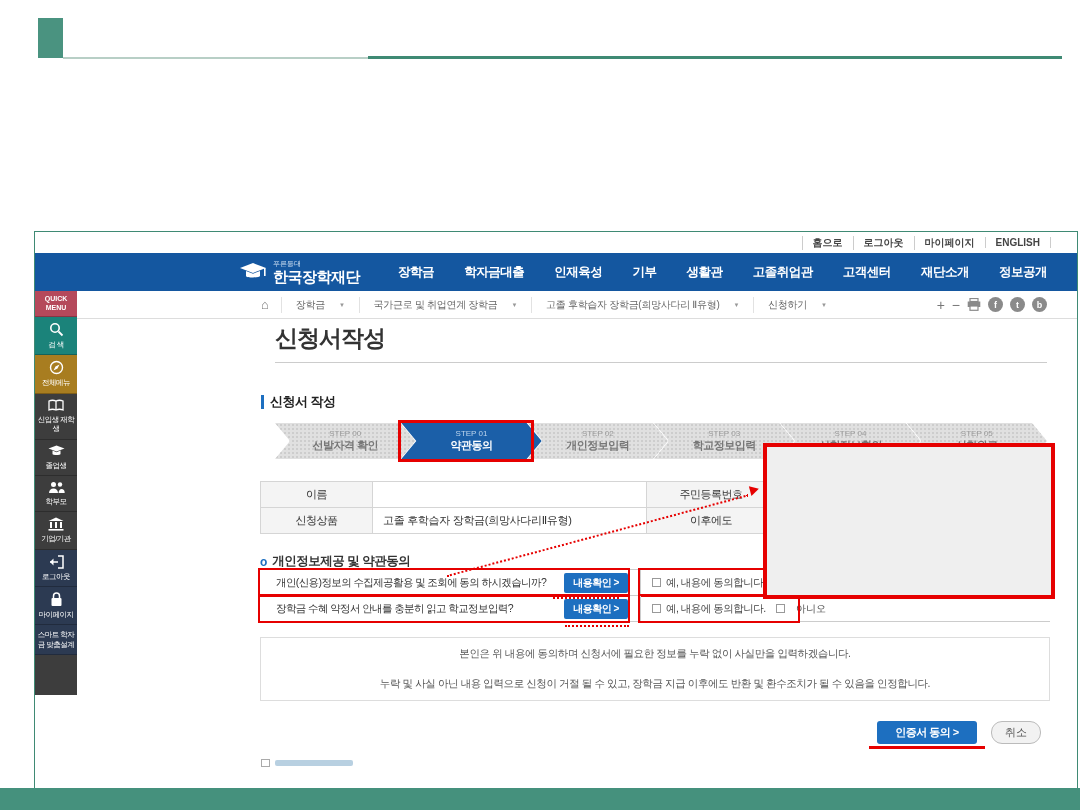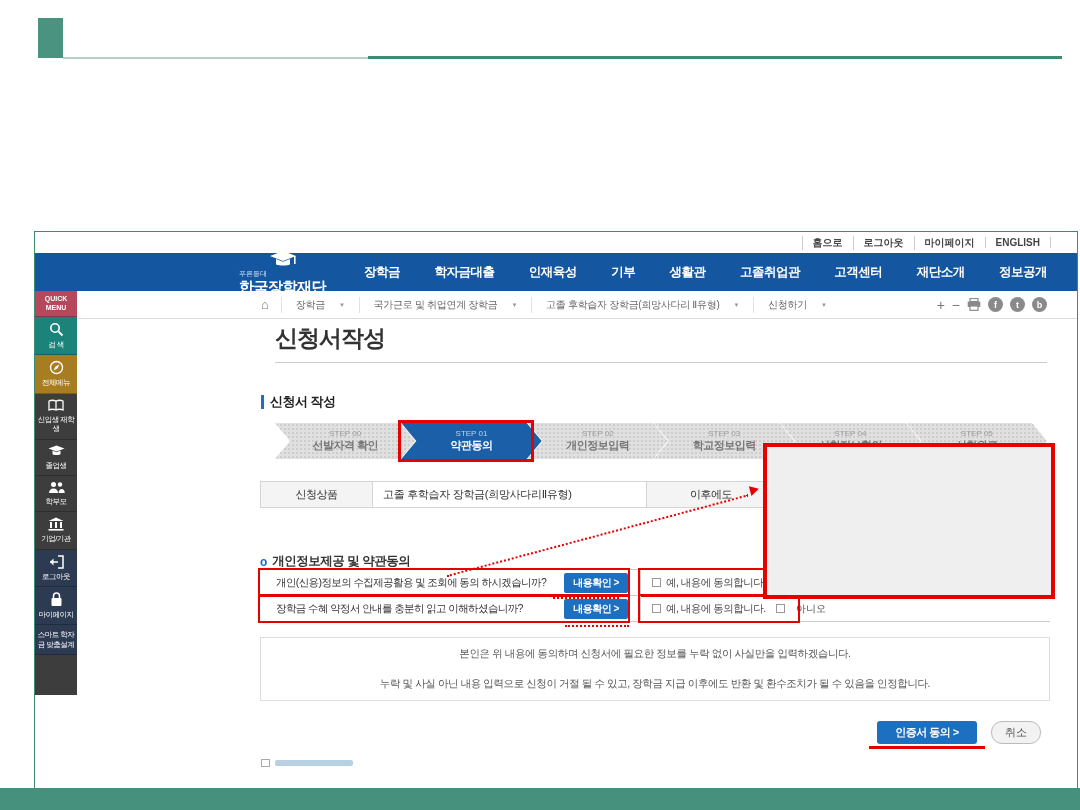--- a/index.html
+++ b/index.html
@@ -15,21 +15,21 @@
   
   .shot { position:absolute; left:34px; top:231px; width:1044px; height:664px; border:1px solid #3f8a74; background:#fff; }
 
   
   .utilbar { position:absolute; top:0; left:0; right:0; height:21px; display:flex; justify-content:flex-end; align-items:center; padding-right:26px; }
   .utilbar span.ulink { font-size:10px; font-weight:bold; color:#444; padding:0 10px; border-left:1px solid #ccc; cursor:pointer; }
   .utilbar span.ulink:last-child { border-right:1px solid #ccc; }
 
   
   .mainnav { position:absolute; top:21px; left:0; right:0; height:38px; background:#1457a0; display:flex; align-items:center; }
-  .logo { display:flex; align-items:center; margin-left:204px; cursor:pointer;flex-direction:column; }
+  .logo { display:flex; align-items:center; margin-left:204px; gap:6px; cursor:pointer; }
   .logo-txt { display:flex; flex-direction:column; line-height:1; }
   .logo-slogan { font-size:7px; color:#cfe0f2; margin-bottom:2px; }
   .logo-title { font-size:15px; font-weight:bold; color:#fff; letter-spacing:-0.5px; }
   .navlist { display:flex; flex:1; justify-content:space-between; margin:0 30px 0 38px; }
   .navlist span { color:#fff; font-size:12.5px; font-weight:bold; cursor:pointer; letter-spacing:-0.5px; }
 
   
   .breadcrumb { position:absolute; top:59px; left:0; right:0; height:28px; border-bottom:1px solid #ddd; display:flex; align-items:center; }
   .home-ic { margin-left:214px; font-size:13px; color:#777; padding:0 12px; cursor:pointer; }
   .bc-item { display:flex; align-items:center; gap:14px; font-size:10px; color:#666; padding:0 14px; height:16px; border-left:1px solid #e2e2e2; cursor:pointer; letter-spacing:-0.3px; }
@@ -314,20 +314,26 @@
         </div>
         <div class="step">
           <div class="step-no">STEP 05</div>
           <div class="step-label">신청완료</div>
         </div>
       </div>
       <div class="step-redbox"></div>
 
       <table class="info-table">
         <tbody>
+            <tr>
+          <td class="lbl">이름</td>
+          <td class="val"></td>
+          <td class="lbl2">주민등록번호</td>
+          <td class="val"></td>
+        </tr>
         <tr>
           <td class="lbl">신청상품</td>
           <td class="val">고졸 후학습자 장학금(희망사다리Ⅱ유형)</td>
           <td class="lbl2">이후에도</td>
           <td class="val"></td>
         </tr>
       </tbody>
         </table>
 
       <div class="consent-head">
@@ -345,21 +351,21 @@
             <span>예, 내용에 동의합니다.</span>
           </span>
           <span class="c-nay">
             <span class="cb"></span>
             <span>아니오</span>
           </span>
           <span class="ol-left"></span>
           <span class="ol-right"></span>
         </div>
         <div class="c-row">
-          <span class="c-q">장학금 수혜 약정서 안내를 충분히 읽고 이해하셨습니까?</span>
+          <span class="c-q">장학금 수혜 약정서 안내를 충분히 읽고 학교정보입력?</span>
           <button class="c-btn">내용확인 &gt;</button>
           <span class="c-div"></span>
           <span class="c-agree">
             <span class="cb"></span>
             <span>예, 내용에 동의합니다.</span>
           </span>
           <span class="c-nay">
             <span class="cb"></span>
             <span>아니오</span>
           </span>

